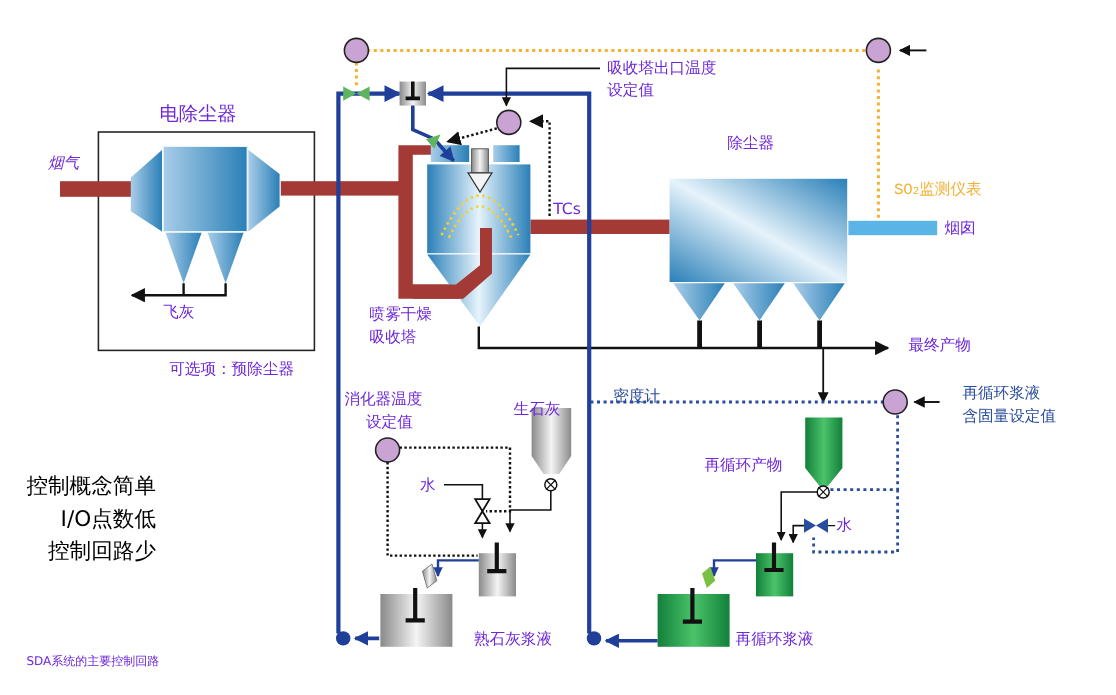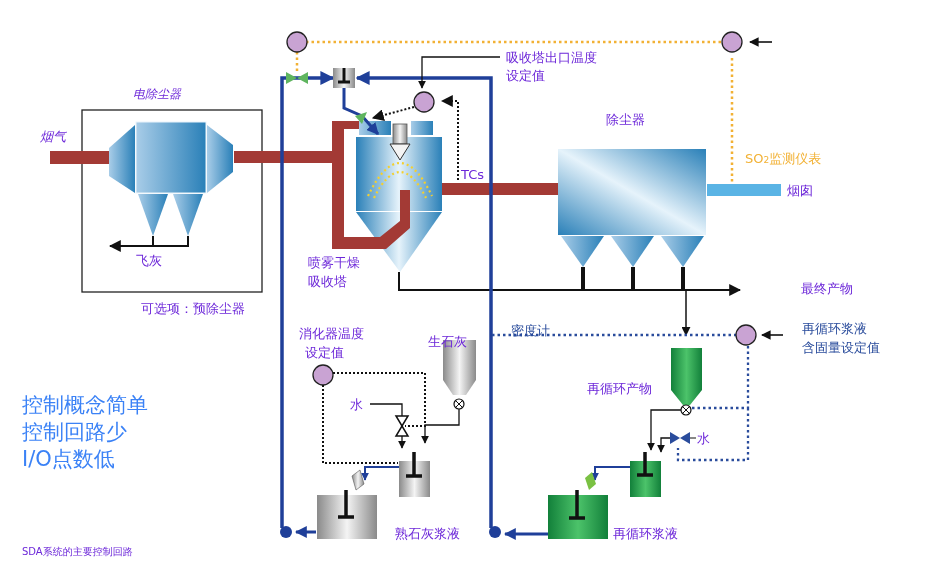--- a/index.html
+++ b/index.html
@@ -1,21 +1,21 @@
 <!DOCTYPE html>
 <html><head>
 <meta charset="utf-8">
 <style>
   html, body { margin:0; padding:0; background:#ffffff; }
   body { width:930px; height:579px; position:relative; overflow:hidden; font-family:"DejaVu Sans", sans-serif; }
   svg { position:absolute; left:0; top:0; }
   .lbl { position:absolute; font-size:13px; color:#6d28d9; white-space:nowrap; line-height:17px; font-family:"DejaVu Sans", sans-serif; }
   .blue-lbl { color:#2a4c9c; }
-  .yellow-lbl { color:#f2b134; }
-  .big-note { position:absolute; left:22px; top:392px; font-size:21px; line-height:27px; color:#3b82f6; font-family:"DejaVu Sans", sans-serif; }
+  .yellow-lbl { color:#f2b134;font-family:Liberation Mono, monospace; }
+  .big-note { position:absolute; left:22px; top:392px; font-size:18px; line-height:27px; color:#000000; font-family:"DejaVu Sans", sans-serif;text-align:right; }
 </style>
 </head>
 <body>
 
 <svg width="930" height="579" viewBox="0 0 930 579">
   <defs>
     <linearGradient id="gBlueH" x1="0" y1="0" x2="1" y2="0">
       <stop offset="0" stop-color="#a9cde8"></stop>
       <stop offset="1" stop-color="#2a80b8"></stop>
     </linearGradient>
@@ -140,46 +140,46 @@
   <path d="M670,438 L661,438 L661,452" stroke="#111" stroke-width="1.3" fill="none" marker-end="url(#arBlk)"></path>
   <rect x="630" y="461" width="31" height="36" fill="url(#gGreen)"></rect>
   <path d="M645,452 L645,475 M637,475 L653,475" stroke="#111" stroke-width="3.5"></path>
   <path d="M630,467 L595,467 L595,480" stroke="#1f3f99" stroke-width="2" fill="none" marker-end="url(#arBlu)"></path>
   <polygon points="585,478 592,472 596,484 589,490" fill="#7ac143"></polygon>
   <rect x="548" y="495" width="60" height="44" fill="url(#gGreen)"></rect>
   <path d="M577,490 L577,518 M569,518 L585,518" stroke="#111" stroke-width="3.5"></path>
 </svg>
 
 <div class="lbl" style="left:40px;top:128px;font-style:italic;">烟气</div>
-<div class="lbl" style="left:133px;top:86px;font-size:12px;font-style:italic;">电除尘器</div>
+<div class="lbl" style="left:133px;top:86px;font-size:16px;">电除尘器</div>
 <div class="lbl" style="left:136px;top:252px;">飞灰</div>
 <div class="lbl" style="left:105px;top:300px;margin-left:36px;">可选项：预除尘器</div>
 
 <div class="lbl" style="left:506px;top:49px;">吸收塔出口温度</div>
 <div class="lbl" style="left:506px;top:67px;">设定值</div>
 <div class="lbl" style="left:461px;top:166px;">TCs</div>
 <div class="lbl" style="left:308px;top:254px;">喷雾干燥</div>
 <div class="lbl" style="left:308px;top:273px;">吸收塔</div>
 
 <div class="lbl" style="left:606px;top:111px;">除尘器</div>
 <div class="lbl yellow-lbl" style="left:745px;top:150px;"><span>SO</span><span style="font-size:9px;">2</span><span>监测仪表</span></div>
 <div class="lbl" style="left:787px;top:182px;">烟囱</div>
 
-<div class="lbl" style="left:757px;top:280px;margin-left:44px;">最终产物</div>
+<div class="lbl" style="left:757px;top:280px;">最终产物</div>
 <div class="lbl blue-lbl" style="left:511px;top:322px;">密度计</div>
 <div class="lbl blue-lbl" style="left:802px;top:320px;">再循环浆液</div>
 <div class="lbl blue-lbl" style="left:802px;top:339px;">含固量设定值</div>
 <div class="lbl" style="left:587px;top:380px;">再循环产物</div>
 <div class="lbl" style="left:697px;top:430px;">水</div>
 <div class="lbl" style="left:613px;top:525px;">再循环浆液</div>
 
 <div class="lbl" style="left:428px;top:312px;margin-top:21px;">生石灰</div>
-<div class="lbl" style="left:299px;top:325px;">消化器温度</div>
+<div class="lbl" style="left:287px;top:325px;">消化器温度</div>
 <div class="lbl" style="left:305px;top:344px;">设定值</div>
 <div class="lbl" style="left:350px;top:396px;">水</div>
 <div class="lbl" style="left:395px;top:525px;">熟石灰浆液</div>
 
 <div class="big-note">
   <div>控制概念简单</div>
+  <div>I/O点数低</div>
   <div>控制回路少</div>
-  <div>I/O点数低</div>
 </div>
 <div class="lbl" style="left:22px;top:543px;font-size:10px;">SDA系统的主要控制回路</div>
 
 </body></html>

